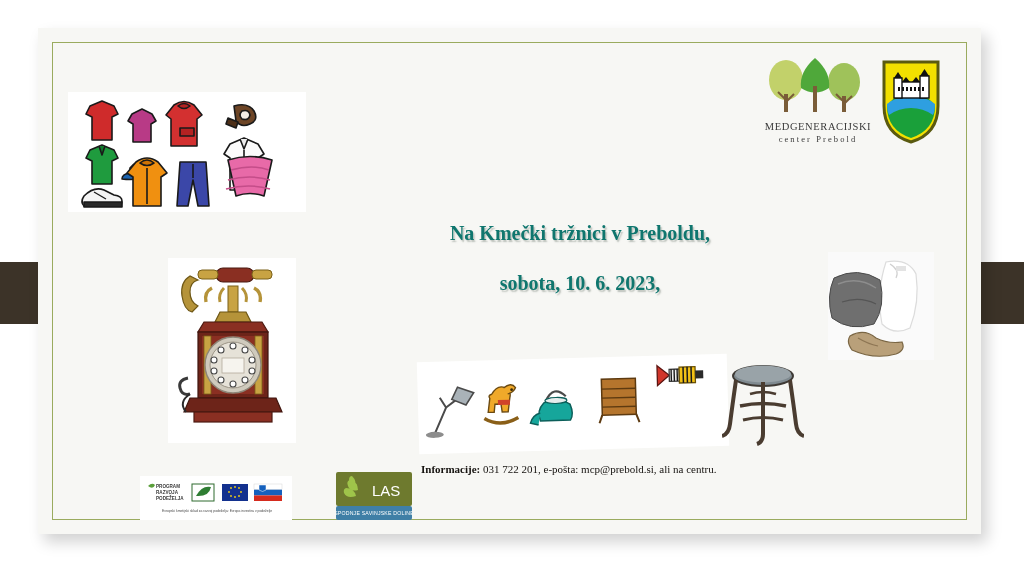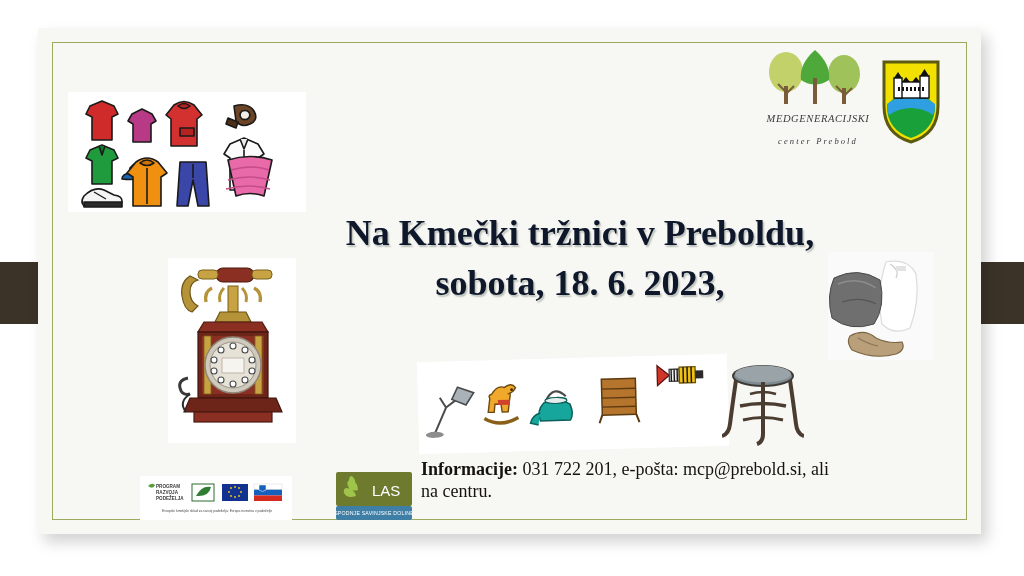--- a/index.html
+++ b/index.html
@@ -66,34 +66,34 @@
   .main-text {
     position: absolute;
     left: 330px; top: 208px;
     width: 500px;
     text-align: center;
     z-index: 6;
   }
   .main-text .line {
     font-family: "Liberation Serif", serif;
     font-weight: bold;
-    font-size: 36px;
+    font-size: 20px;
     line-height: 50px;
-    color: #0f172a;
+    color: #0f766e;
     text-shadow: 1.5px 2px 1.5px rgba(140,150,140,0.55);
     white-space: nowrap;
   }
 
   
   .info-text {
     position: absolute;
     left: 421px; top: 458px;
     width: 420px;
     font-family: "Liberation Serif", serif;
-    font-size: 18px;
+    font-size: 11px;
     line-height: 22px;
     color: #15120f;
     z-index: 6;
   }
   .info-text b { font-weight: bold; }
 
   
   .art { position: absolute; z-index: 5; }
   .white-plate { background: #ffffff; }
 
@@ -117,31 +117,31 @@
 
   
   #stool-art { left: 722px; top: 358px; width: 82px; height: 92px; }
   #stool-art svg { display: block; width: 82px; height: 92px; }
 
   
   #clothes-photo { left: 828px; top: 252px; width: 106px; height: 108px; }
   #clothes-photo svg { display: block; width: 106px; height: 108px; }
 
   
-  #mcp-logo { left: 752px; top: 48px; width: 132px; height: 92px; font-style: italic; }
+  #mcp-logo { left: 752px; top: 56px; width: 132px; height: 92px; }
   #mcp-logo svg { display:block; width: 132px; height: 62px; }
   #mcp-logo .mcp-t1 {
     font-family: "Liberation Serif", serif;
     font-size: 10.5px; letter-spacing: 0.6px;
     color: #3a3a3a; text-align: center; margin-top: 3px;
   }
   #mcp-logo .mcp-t2 {
     font-family: "Liberation Serif", serif;
     font-size: 8.5px; letter-spacing: 2.1px;
-    color: #3a3a3a; text-align: center; margin-top: 12px;
+    color: #3a3a3a; text-align: center; margin-top: 2px;
   }
 
   
   #coat-of-arms { left: 878px; top: 56px; width: 66px; height: 92px; }
   #coat-of-arms svg { display: block; width: 66px; height: 92px; }
 
   
   #eu-logo { left: 140px; top: 476px; width: 152px; height: 44px; }
   #eu-logo svg { display: block; width: 152px; height: 44px; }
 
@@ -247,21 +247,21 @@
           <rect x="36" y="31" width="2" height="4"></rect>
             <rect x="40" y="31" width="2" height="4"></rect>
           <rect x="44" y="31" width="2" height="4"></rect>
         </g>
       </g>
     </svg>
   </div>
 
   <div class="main-text">
     <div class="line">Na Kmečki tržnici v Preboldu,</div>
-    <div class="line">sobota, 18. 6. 2023,</div>
+    <div class="line">sobota, 10. 6. 2023,</div>
   </div>
 
   <div class="art white-plate" id="phone-art">
     <svg viewBox="0 0 128 185" xmlns="http://www.w3.org/2000/svg">
 
       <rect x="48" y="10" width="38" height="14" rx="7" fill="#8a2f22" stroke="#4b1a11" stroke-width="1.2"></rect>
       <rect x="30" y="12" width="20" height="9" rx="4" fill="#c8a343" stroke="#7a6018" stroke-width="1"></rect>
       <rect x="84" y="12" width="20" height="9" rx="4" fill="#c8a343" stroke="#7a6018" stroke-width="1"></rect>
 
       <path d="M22 18 q-10 6 -8 20 q2 14 10 16 l6 -6 q-8 -4 -8 -14 q0 -10 8 -12 z" fill="#b59339" stroke="#6e5715" stroke-width="1.2"></path>

